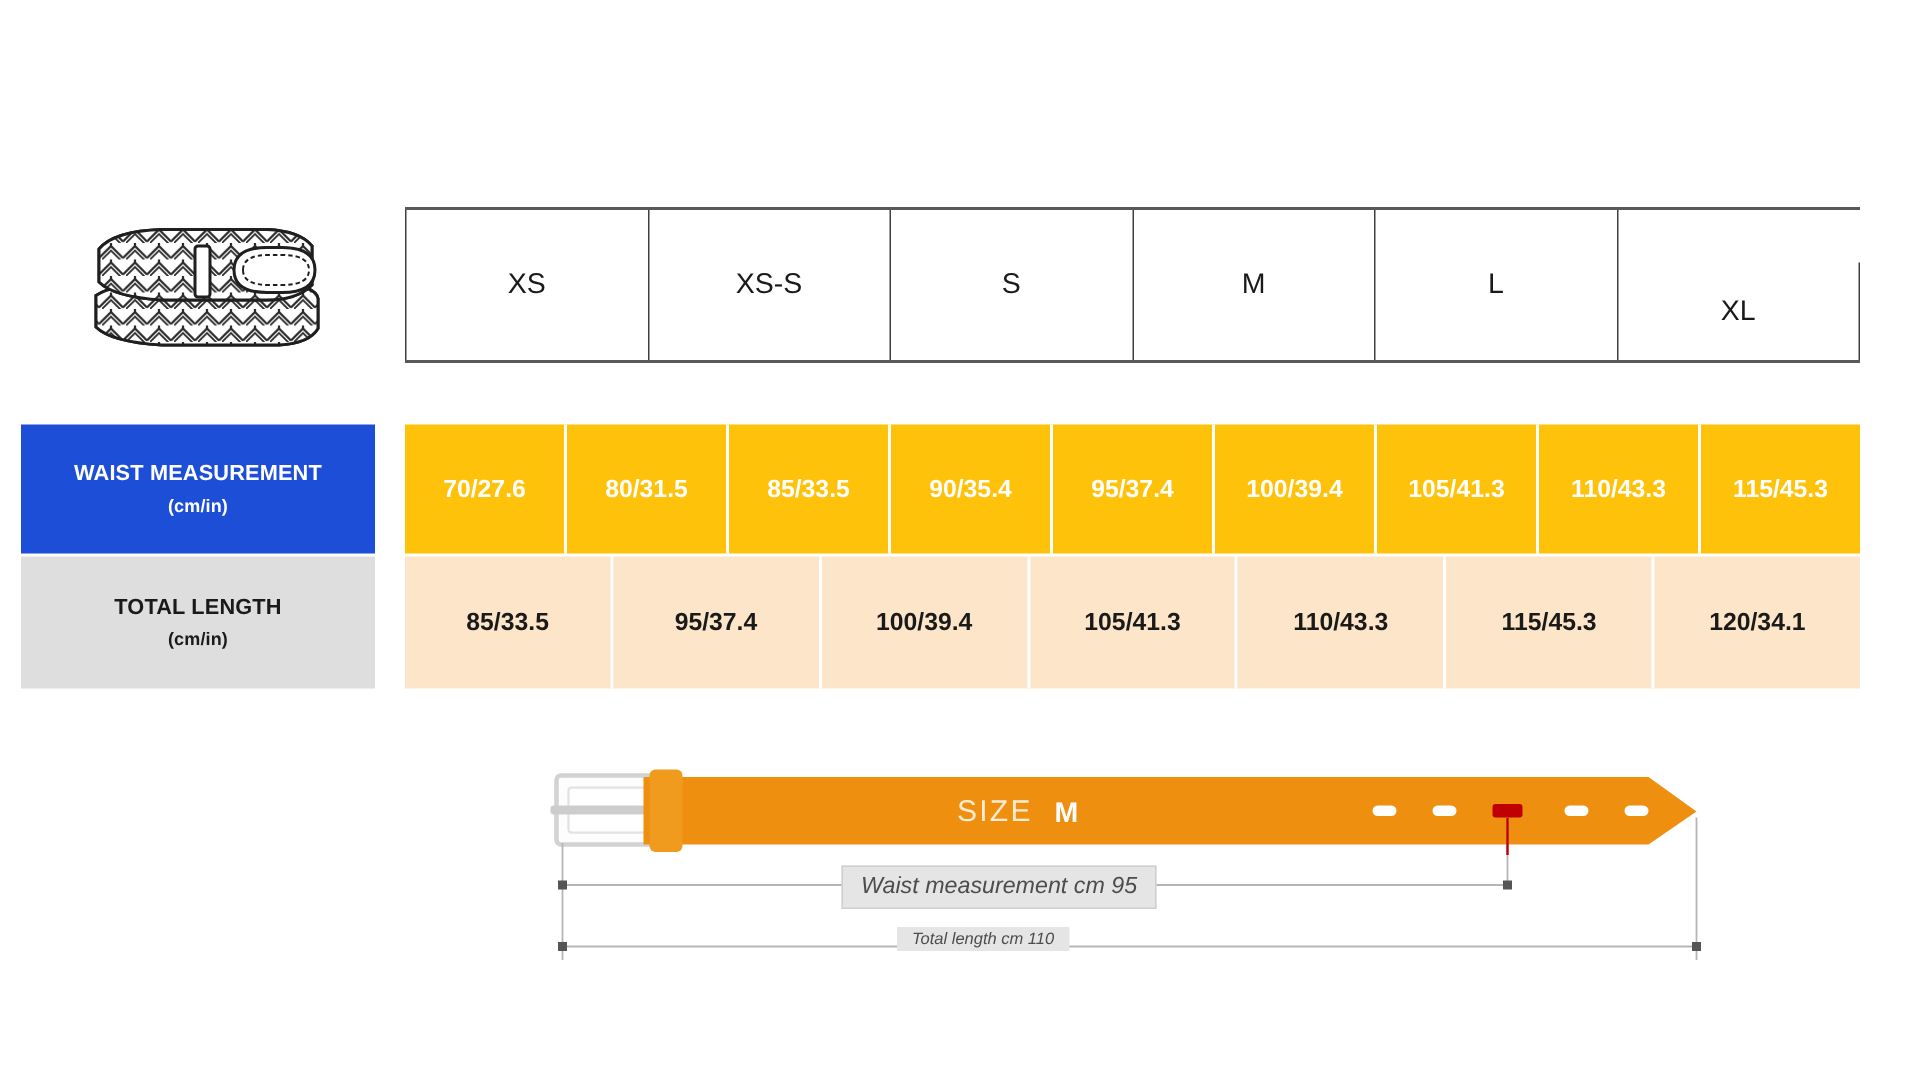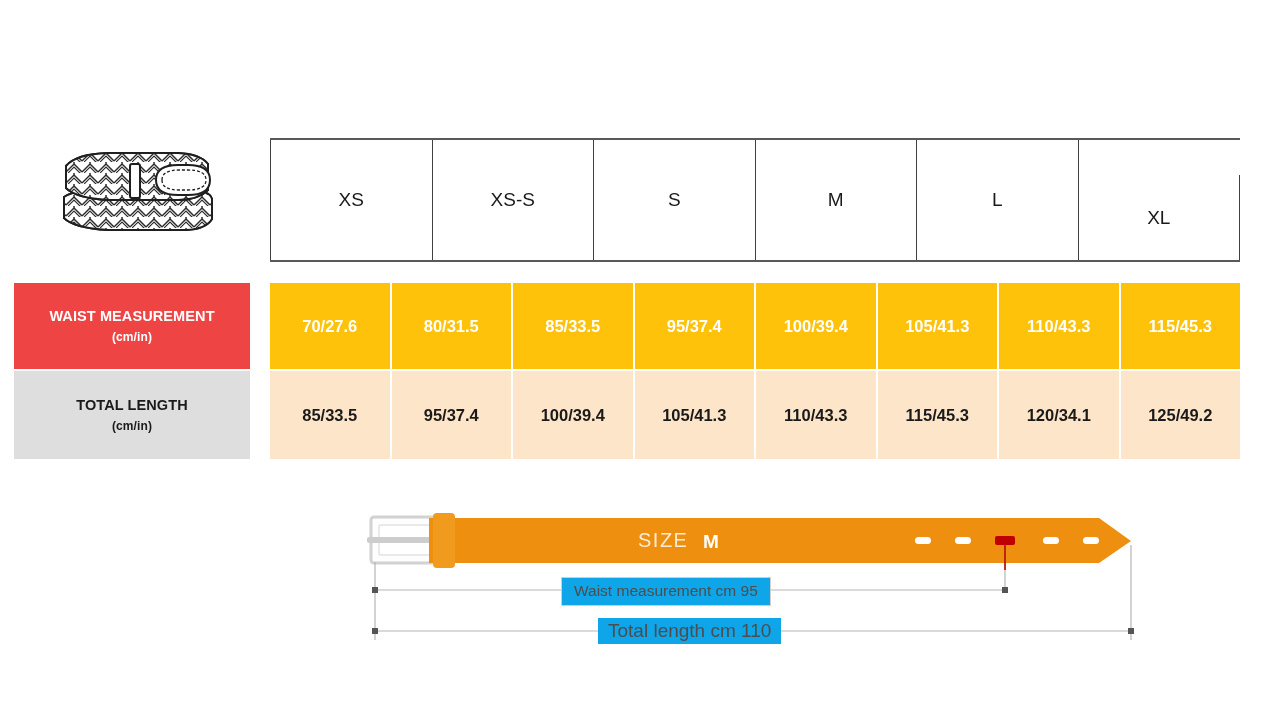--- a/index.html
+++ b/index.html
@@ -24,21 +24,21 @@
     width: 172px;
     height: 105px;
   }
 
   
   #size-header {
     position: absolute;
     left: 270px;
     top: 138px;
     width: 970px;
-    height: 124px;
+    height: 104px;
     display: flex;
     border-top: 2px solid #595959;
     border-bottom: 2px solid #595959;
     box-sizing: border-box;
   }
   #size-header .hcell {
     flex: 1 1 0;
     display: flex;
     align-items: center;
     justify-content: center;
@@ -68,21 +68,21 @@
     align-items: center;
     justify-content: center;
     text-align: center;
     font-weight: bold;
     font-size: 14.5px;
     line-height: 1.55;
     letter-spacing: 0.1px;
   }
   .row-label .unit { font-size: 12px; }
 
-  #waist-row .row-label  { background: #ef4444; color: #ffffff; }
+  #waist-row .row-label  { background: #1d4ed8; color: #ffffff; }
   #length-row .row-label { background: #dedede; color: #1a1a1a; }
 
   .row-gap { flex: 0 0 20px; }
 
   .cells {
     flex: 1 1 auto;
     display: flex;
   }
   .cells .cell {
     flex: 1 1 0;
@@ -106,34 +106,35 @@
     top: 500px;
     width: 800px;
     height: 150px;
   }
 
   
   .dim-label {
     position: absolute;
     font-size: 15.5px;
     color: #4d4d4d;
-    background: #0ea5e9;
+    background: #e5e5e5;
     white-space: nowrap;
+    font-style: italic;
   }
   #waist-dim-label {
     left: 561px;
     top: 577px;
     padding: 4px 12px 5px;
     border: 1px solid #cfcfcf;
   }
   #length-dim-label {
     left: 598px;
     top: 618px;
     padding: 2px 10px;
-    font-size: 19px;
+    font-size: 11px;
   }
 </style>
 </head>
 <body>
 
 <svg id="belt-photo" viewBox="0 0 172 105" xmlns="http://www.w3.org/2000/svg">
   <defs>
 
     <pattern id="weave" width="16" height="11" patternUnits="userSpaceOnUse">
       <rect width="16" height="11" fill="#ffffff"></rect>
@@ -185,20 +186,21 @@
 <div class="meas-row" id="waist-row">
   <div class="row-label">
     <span>WAIST MEASUREMENT</span>
     <span class="unit">(cm/in)</span>
   </div>
   <div class="row-gap"></div>
   <div class="cells">
     <div class="cell">70/27.6</div>
     <div class="cell">80/31.5</div>
     <div class="cell">85/33.5</div>
+    <div class="cell">90/35.4</div>
     <div class="cell">95/37.4</div>
     <div class="cell">100/39.4</div>
     <div class="cell">105/41.3</div>
     <div class="cell">110/43.3</div>
     <div class="cell">115/45.3</div>
   </div>
 </div>
 
 <div class="meas-row" id="length-row">
   <div class="row-label">
@@ -207,21 +209,20 @@
   </div>
   <div class="row-gap"></div>
   <div class="cells">
     <div class="cell">85/33.5</div>
     <div class="cell">95/37.4</div>
     <div class="cell">100/39.4</div>
     <div class="cell">105/41.3</div>
     <div class="cell">110/43.3</div>
     <div class="cell">115/45.3</div>
     <div class="cell">120/34.1</div>
-    <div class="cell">125/49.2</div>
   </div>
 </div>
 
 <svg id="belt-diagram" viewBox="0 0 800 150" xmlns="http://www.w3.org/2000/svg">
 
   <g>
     <rect x="16" y="17" width="76" height="46" rx="3" fill="#fdfdfd" stroke="#d2d2d2" stroke-width="3"></rect>
     <rect x="24" y="25" width="60" height="30" rx="2" fill="#ffffff" stroke="#e2e2e2" stroke-width="1.5"></rect>
 
     <rect x="12" y="37" width="86" height="6" rx="2" fill="#cdcdcd"></rect>

